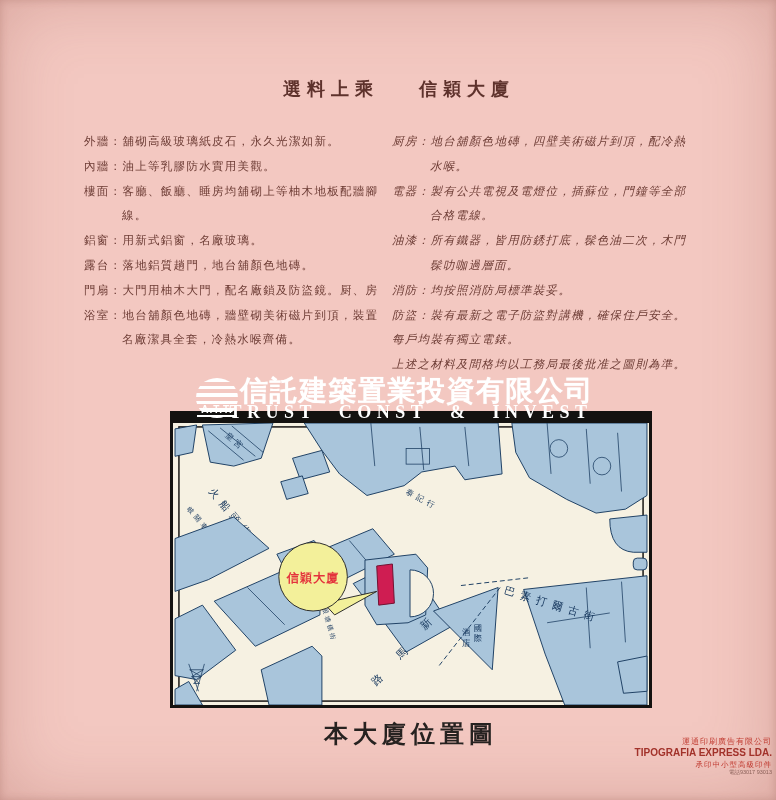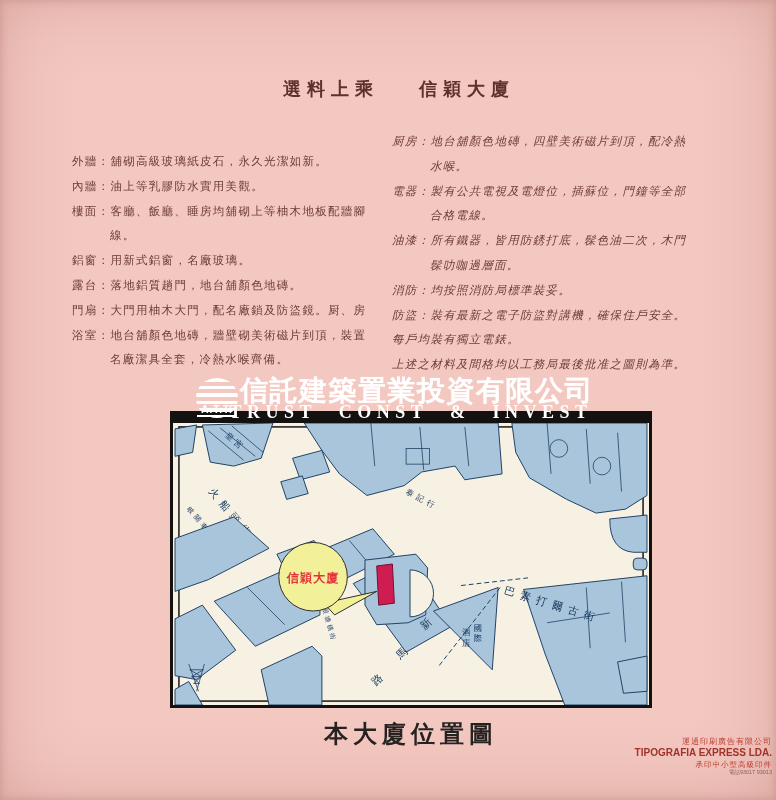--- a/index.html
+++ b/index.html
@@ -16,21 +16,21 @@
     font-size:18px;font-weight:600;letter-spacing:6px;
     color:var(--header-ink);
   }
   .hdr-left{left:283px;}
   .hdr-right{left:419px;}
   .spec-col{
     position:absolute;top:129px;
     font-size:11.5px;letter-spacing:1.3px;line-height:24.8px;
     color:var(--ink);
   }
-  .spec-col-left{left:72px;width:308px;margin-top:20px;}
+  .spec-col-left{left:84px;width:308px;}
   .spec-col-right{left:392px;width:322px;font-style:italic;}
   .spec-line{white-space:nowrap;}
   .spec-line.cont{padding-left:38px;}
   
   .brand-band{position:absolute;left:0;top:372px;width:776px;height:52px;}
   .black-bar{position:absolute;left:170px;top:39px;width:482px;height:10px;background:#141210;}
   .globe{
     position:absolute;left:196px;top:6px;width:42px;height:40px;border-radius:50%;
     background:repeating-linear-gradient(180deg,#ffffff 0 3.5px, rgba(255,255,255,0) 3.5px 7.5px);
   }

